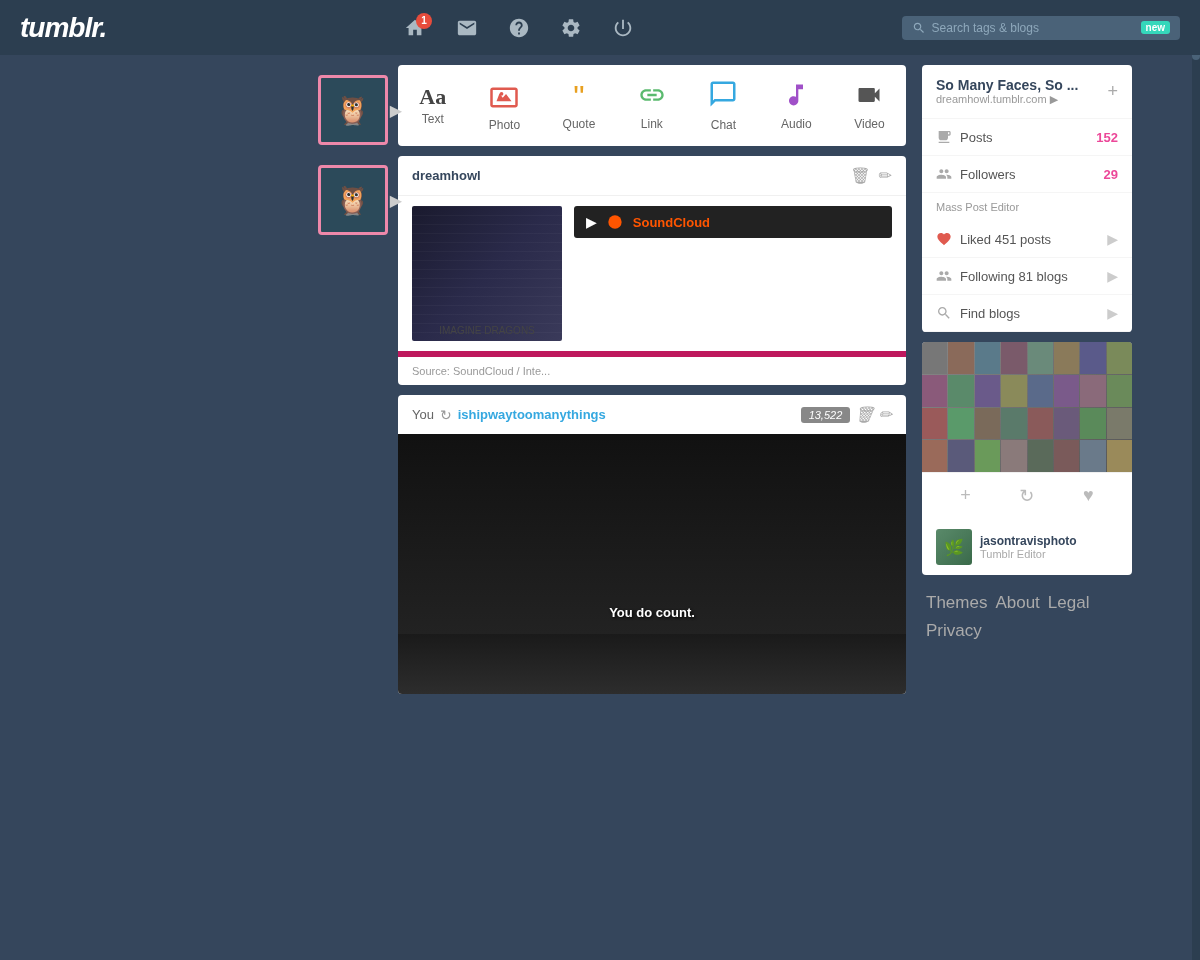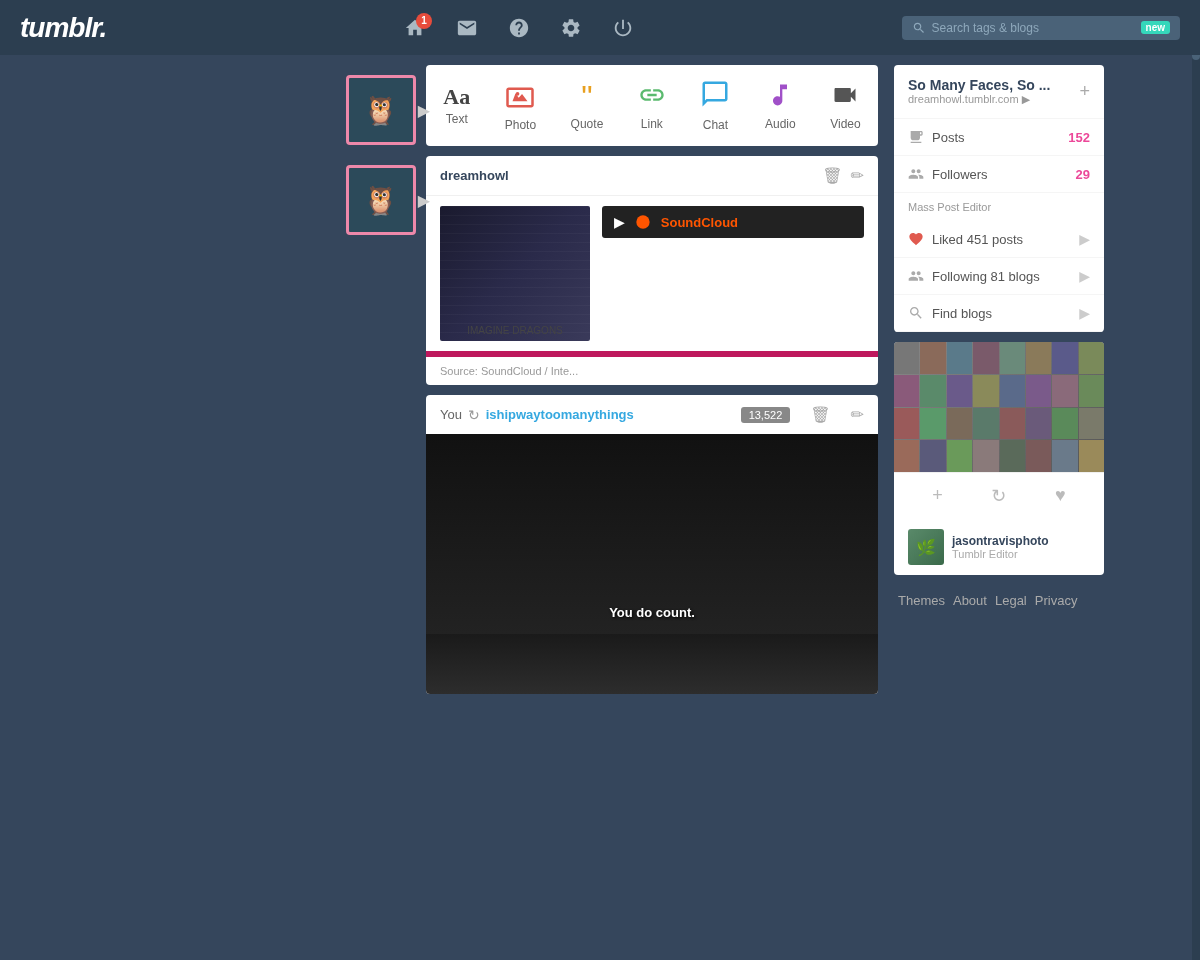--- a/index.html
+++ b/index.html
@@ -127,21 +127,21 @@
       position: absolute;
       right: -14px;
       top: 50%;
       transform: translateY(-50%);
       color: #ccc;
       font-size: 16px;
     }
 
     
     .feed {
-      width: 452px;
+      width: 508px;
       display: flex;
       flex-direction: column;
       gap: 0;
     }
 
     
     .post-toolbar {
       background: white;
       border-radius: 4px;
       margin-bottom: 10px;
@@ -474,21 +474,21 @@
 
     
     .sidebar-footer {
       display: flex;
       gap: 8px;
       padding: 8px 4px;
       flex-wrap: wrap;
     }
     .sidebar-footer a {
       color: #aaa;
-      font-size: 13px;
+      font-size: 17px;
       text-decoration: none;
       cursor: pointer;
       text-align: center;
     }
 
     
     .right-scroll {
       position: fixed;
       right: 0;
       top: 0;
@@ -649,21 +649,21 @@
       <div class="post-source">Source: SoundCloud / Inte...</div>
     </div>
 
     <div class="post-card">
       <div class="reblog-header">
         <div class="reblog-info">
           <span>You</span>
           <span class="reblog-arrow">↻</span>
           <a class="reblog-blog-link">ishipwaytoomanythings</a>
         </div>
-        <div style="display:flex;align-items:center;gap:20px;">
+        <div style="display:flex;align-items:center;gap:4px;font-style:italic;">
           <span class="reblog-count">13,522</span>
           <span class="post-action-btn">🗑</span>
           <span class="post-action-btn">✏</span>
         </div>
       </div>
 
 
       <div class="gif-container">
         <div class="gif-bw" style="height:200px;">
           <div class="gif-scene-2" style="height:200px;"></div>

